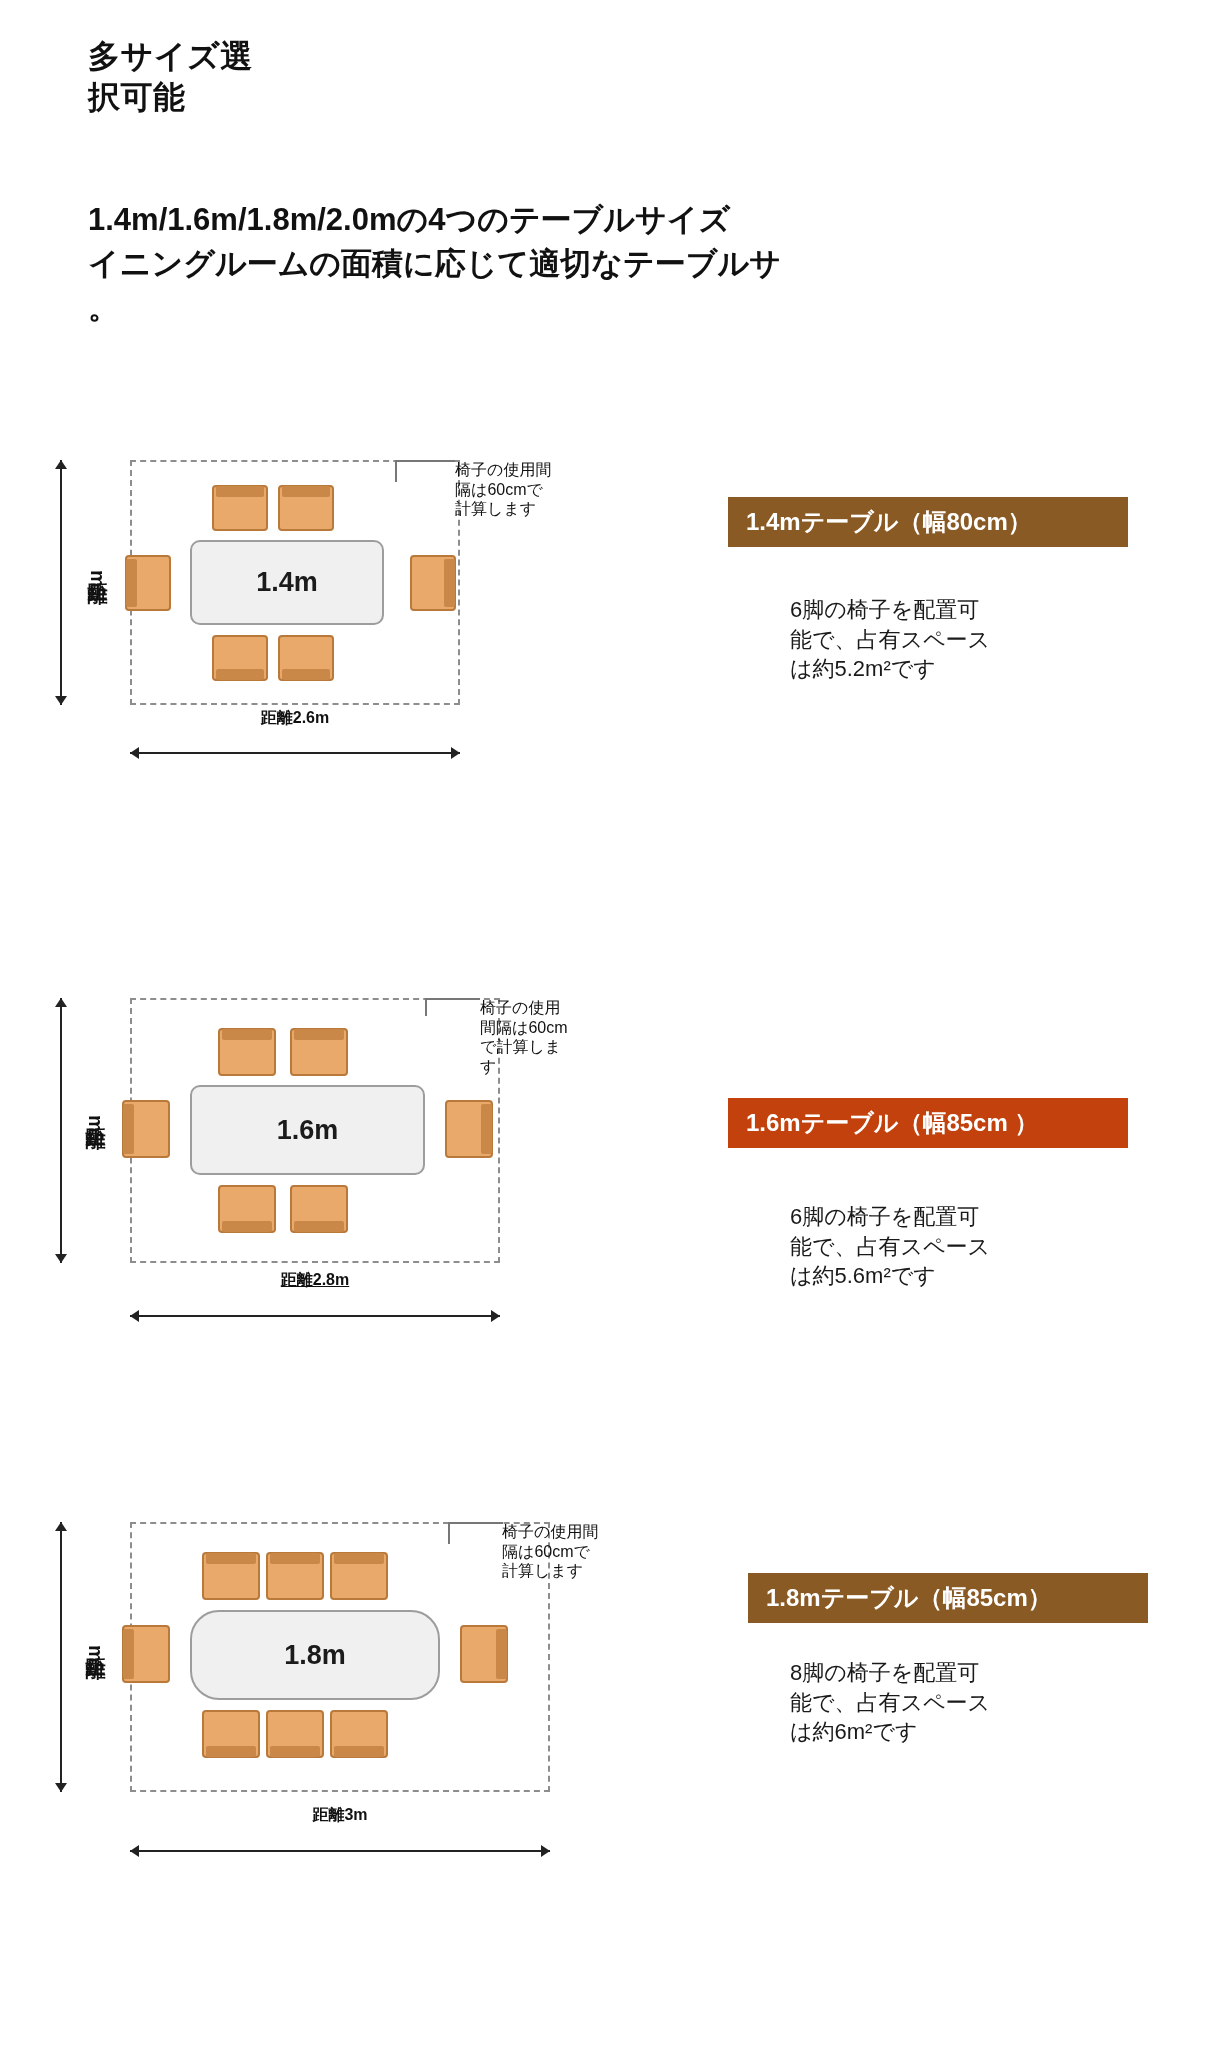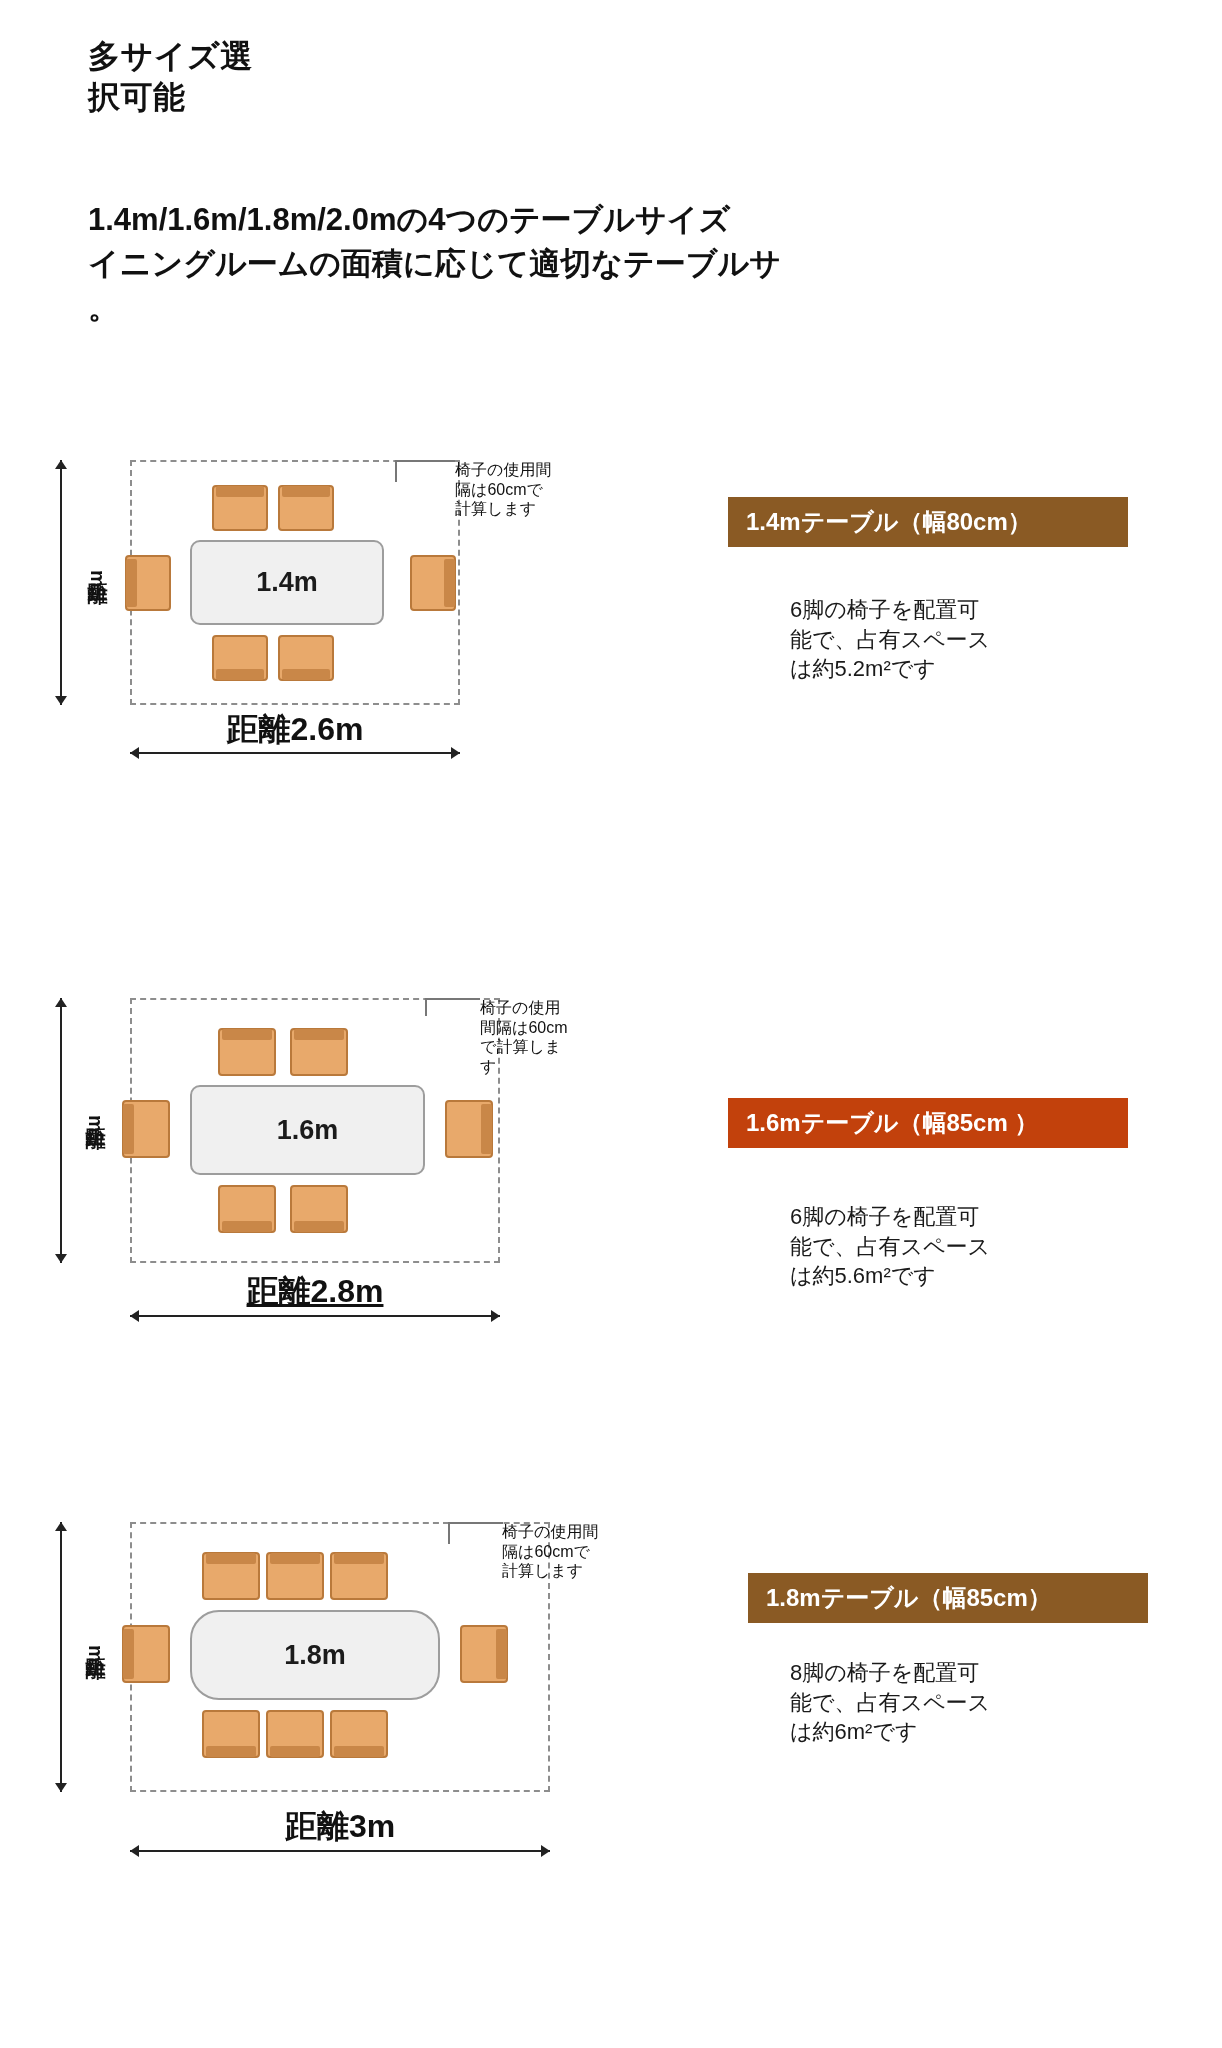--- a/index.html
+++ b/index.html
@@ -108,21 +108,21 @@
     top: -5px;
     width: 0; height: 0;
     border-top: 6px solid transparent;
     border-bottom: 6px solid transparent;
   }
   .hdim::before { left: 0; border-right: 9px solid #222; }
   .hdim::after  { right: 0; border-left: 9px solid #222; }
 
   .hdim-label {
     position: absolute;
-    font-size: 32px;
+    font-size: 16px;
     font-weight: 700;
     color: #111;
     text-align: center;
   }
 
   
   .table-shape {
     position: absolute;
     background: #f0f0f0;
     border: 2px solid #9d9d9d;

